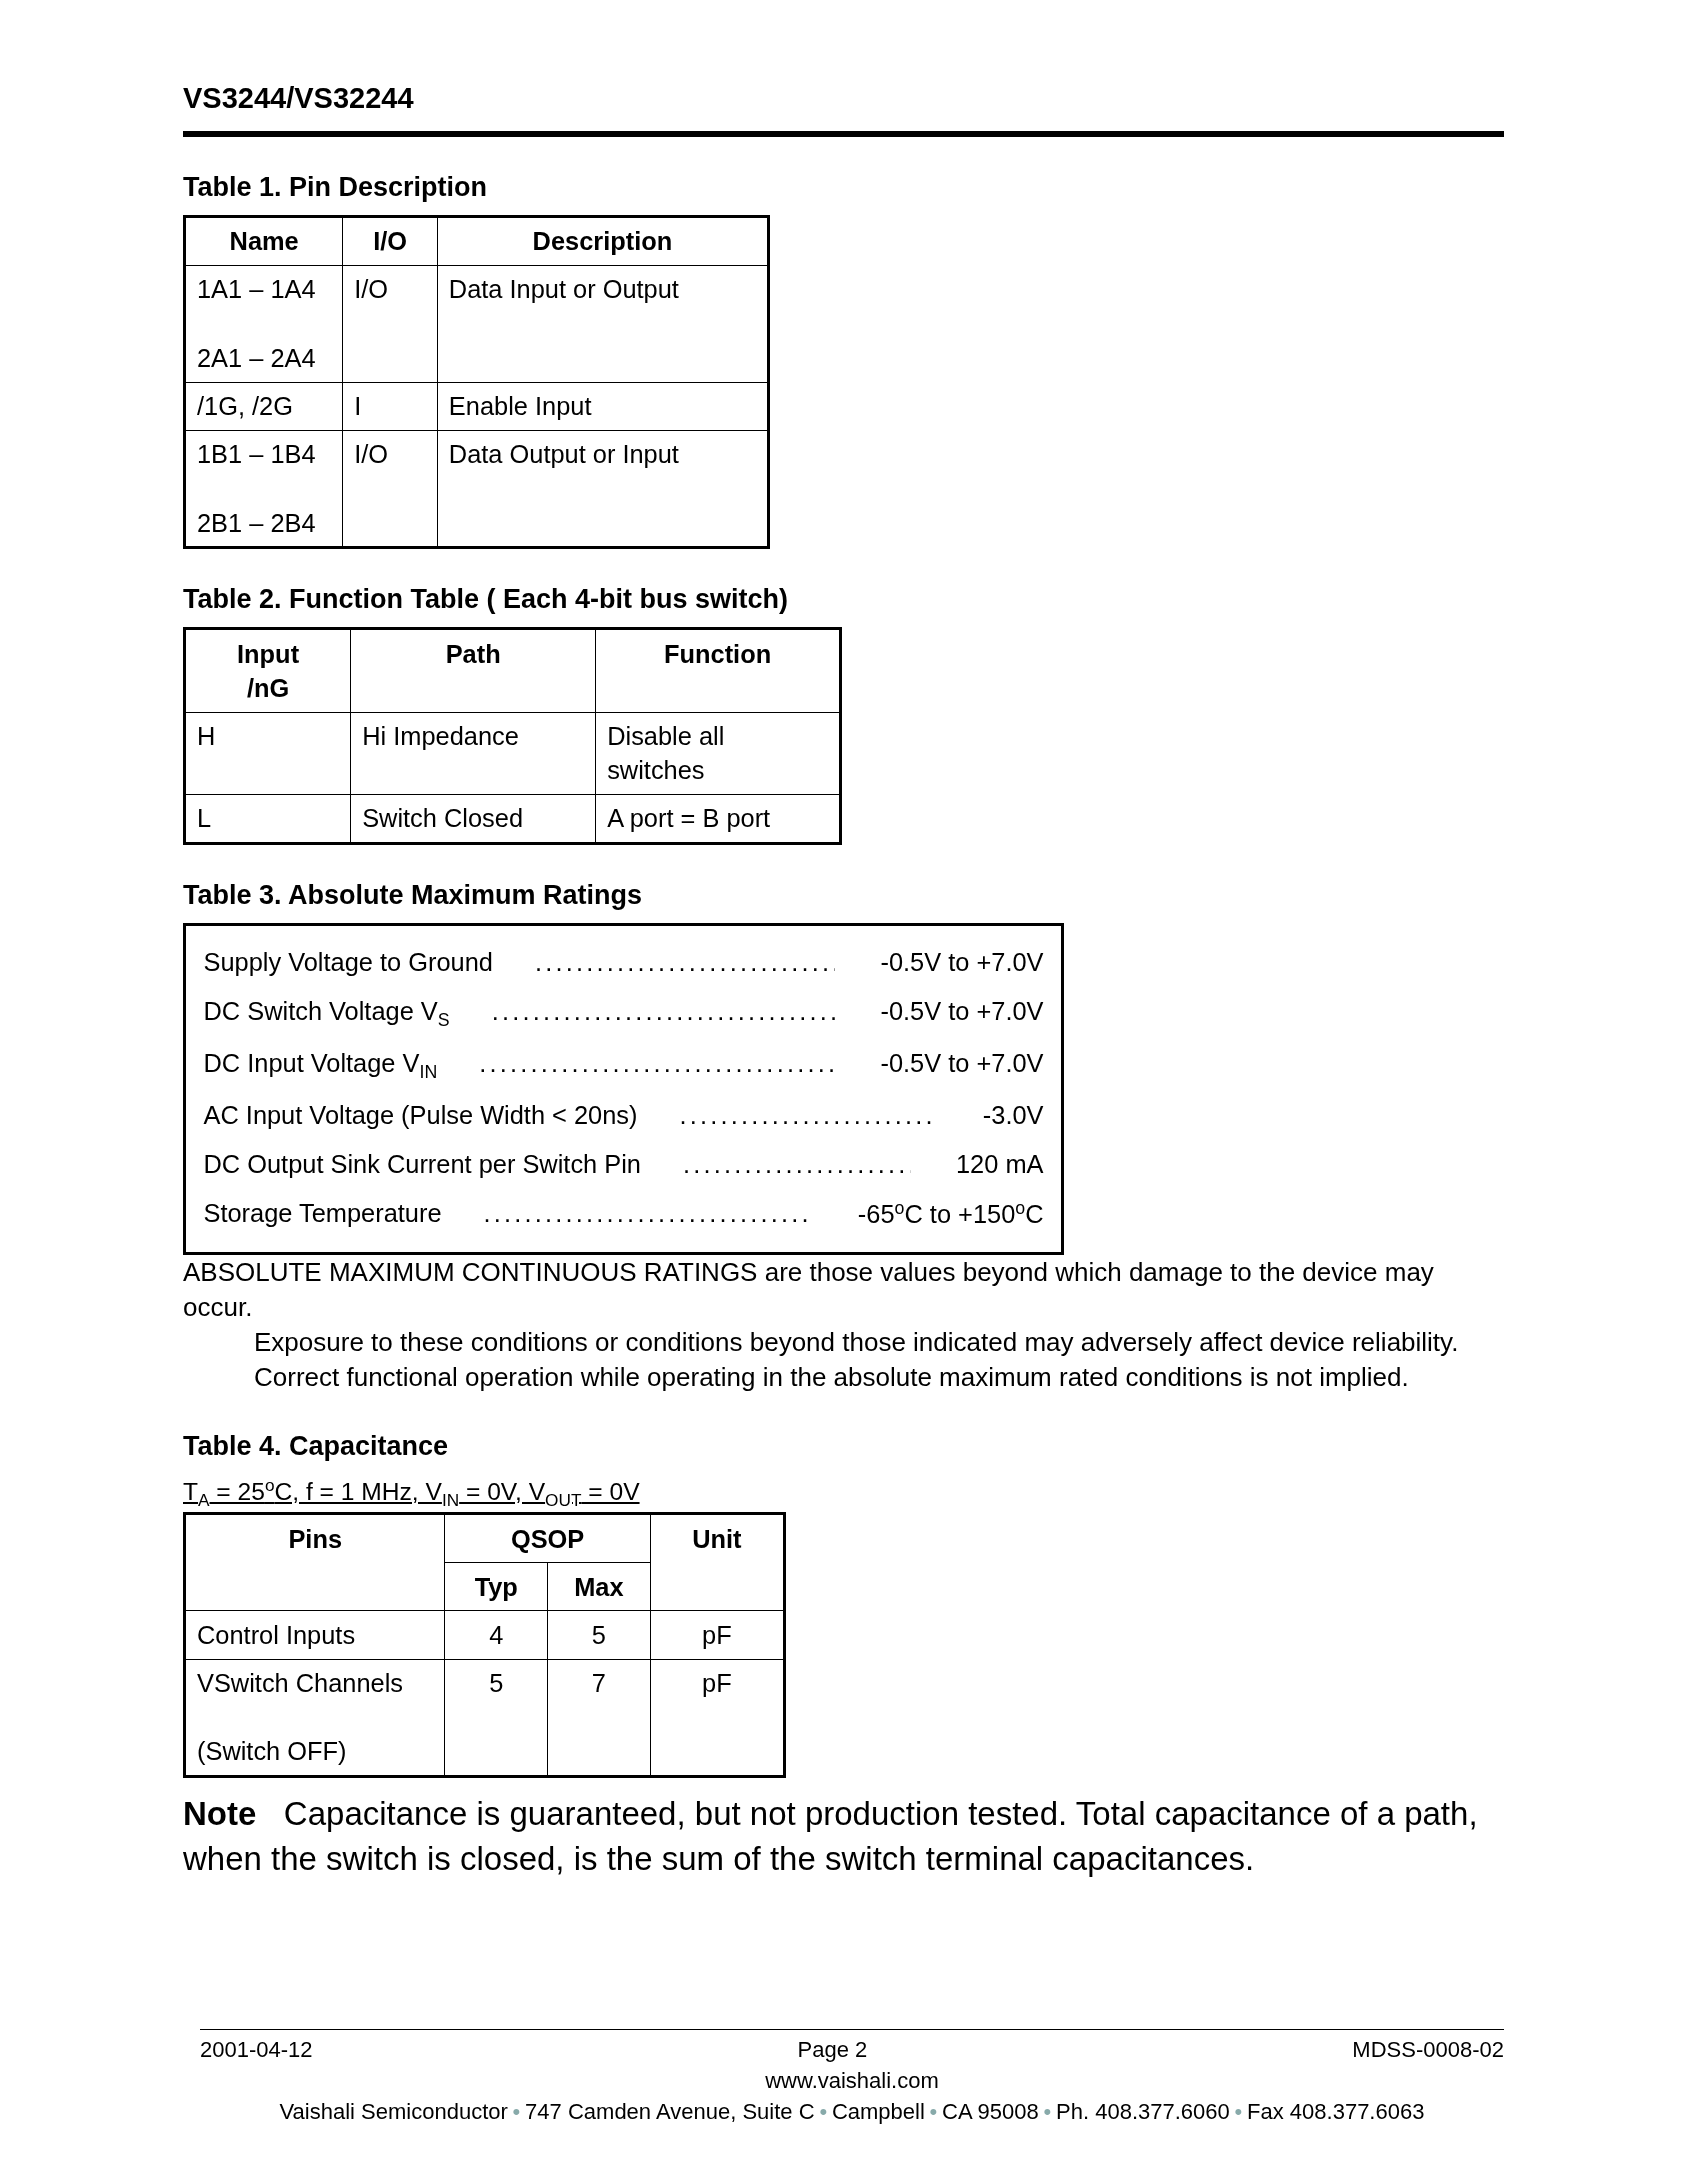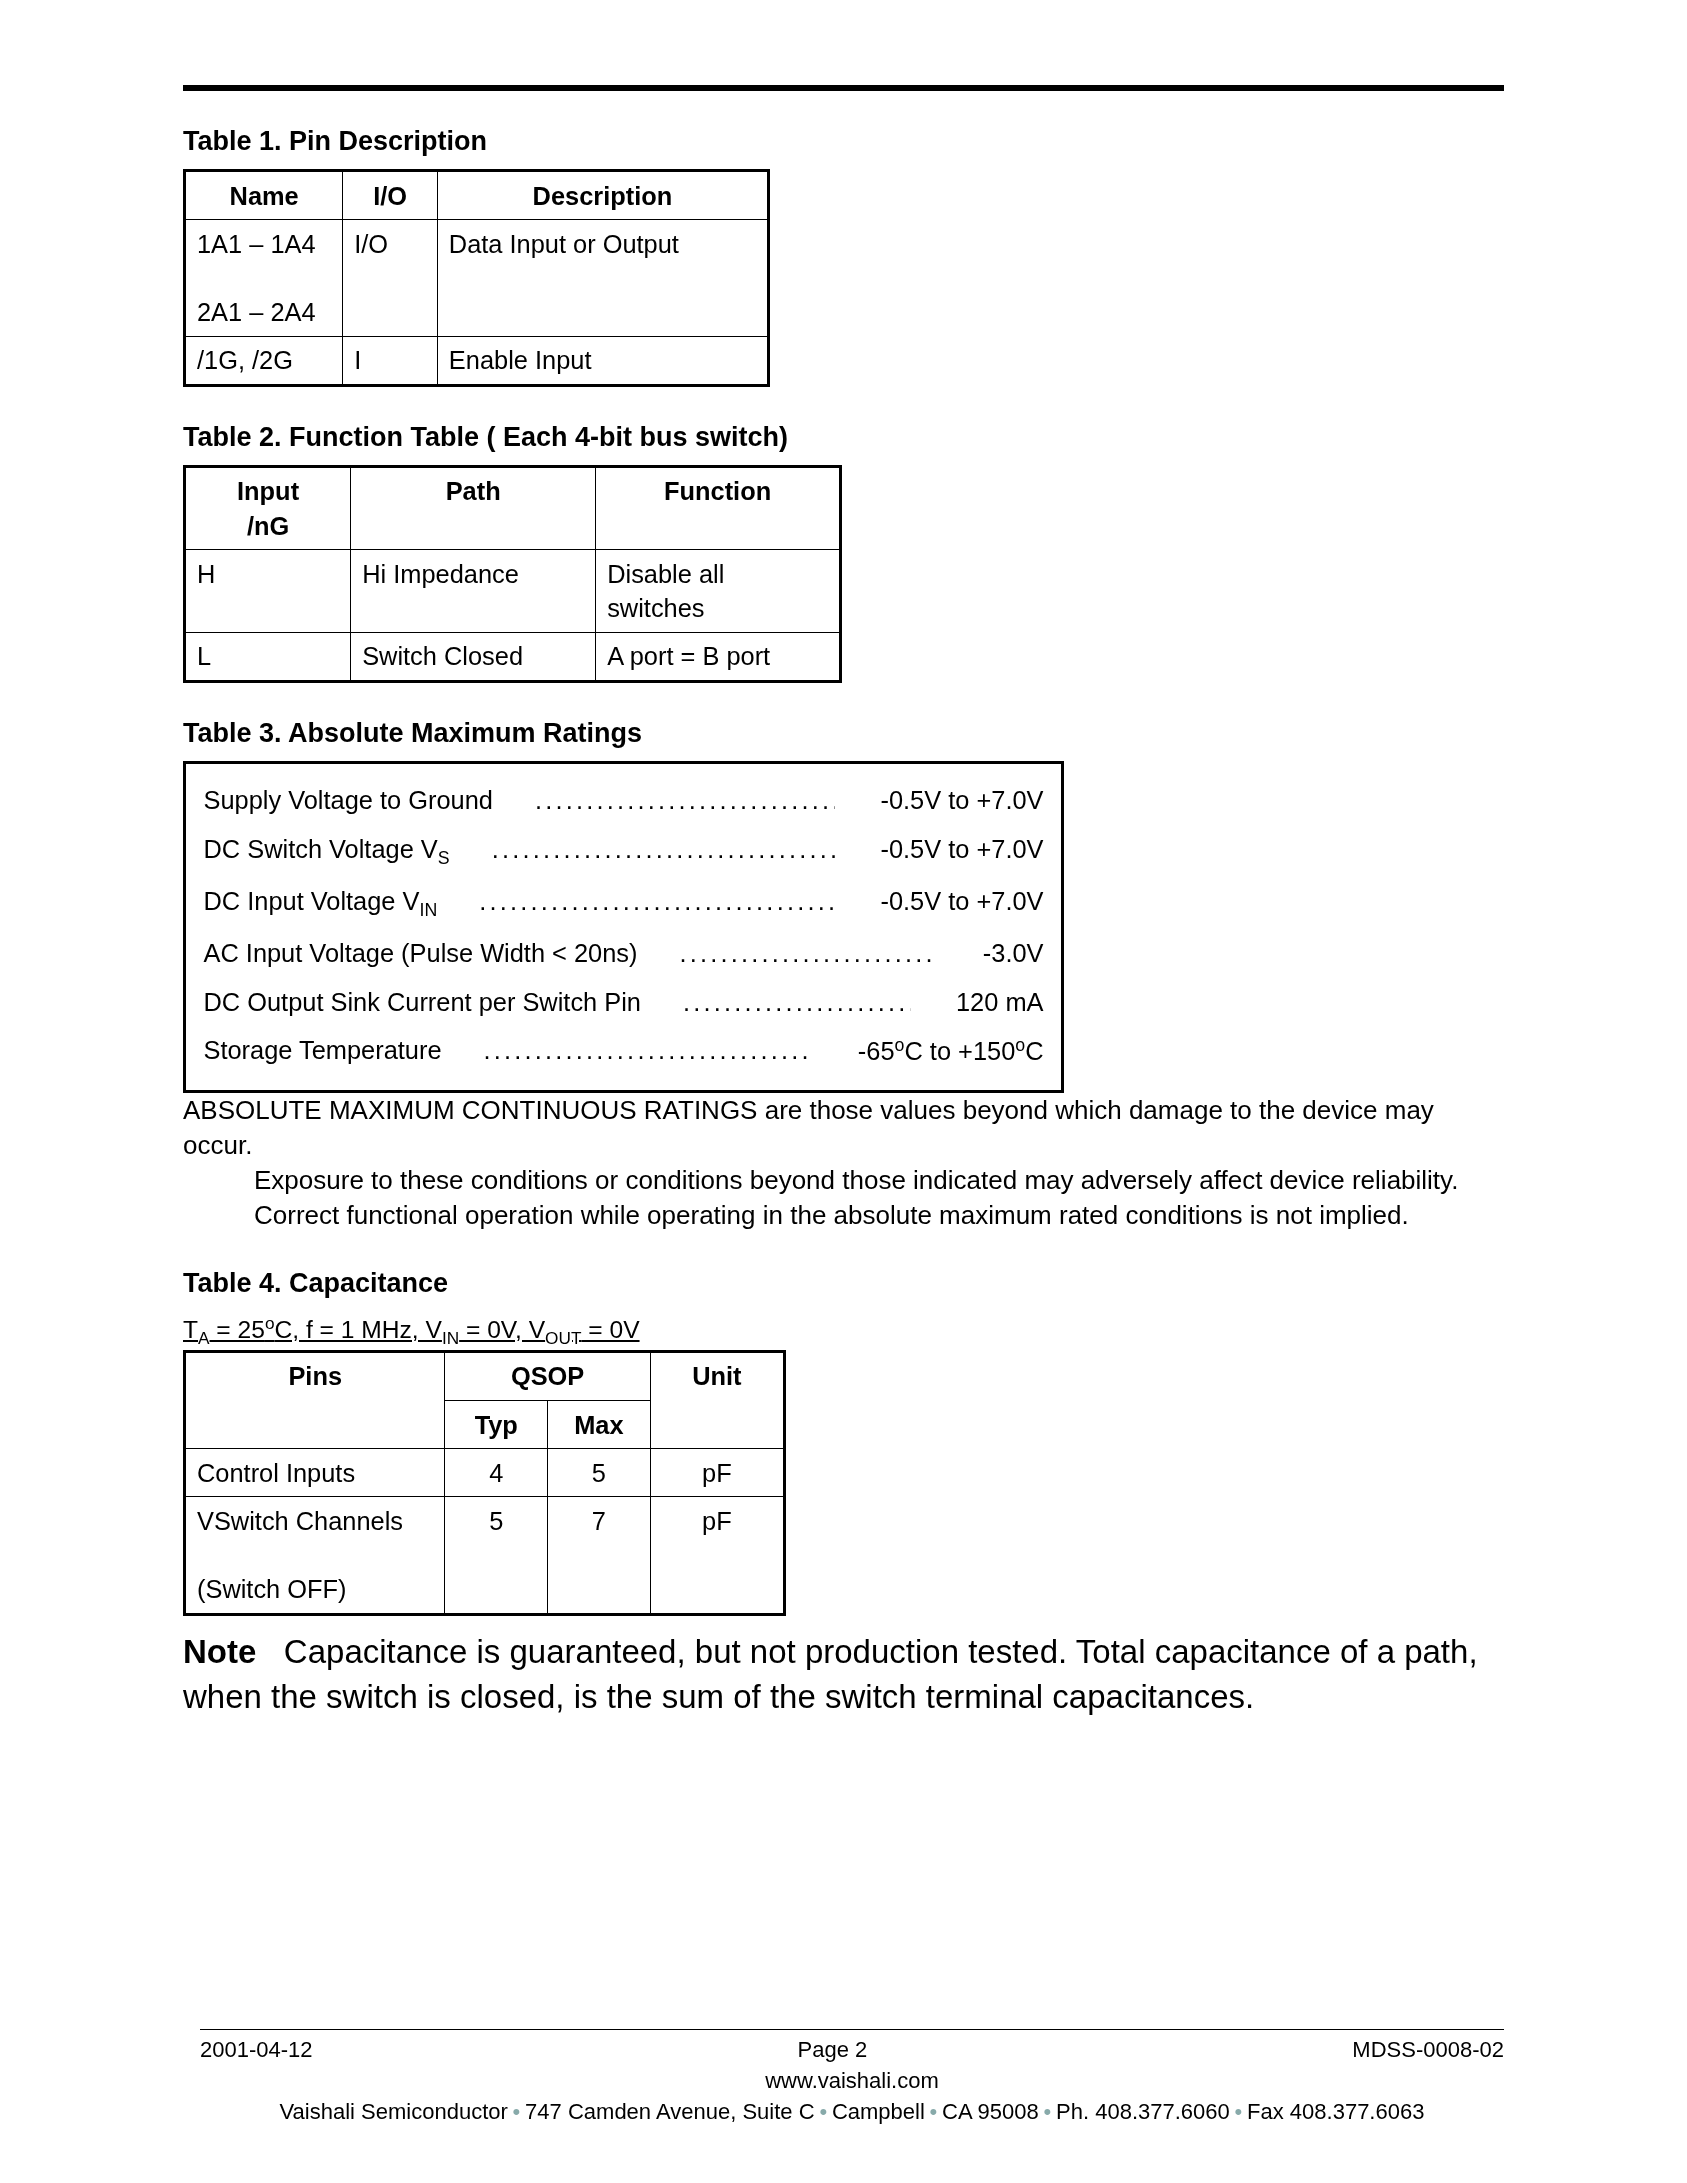--- a/index.html
+++ b/index.html
@@ -138,20 +138,21 @@
   .footer .center-col { text-align: center; flex: 1; }
   .footer .left-col, .footer .right-col { flex: 0 0 auto; }
   .footer .addr { text-align: center; margin-top: 1.6px; }
   .bullet { color: #8aa; padding: 0 4.8px; }
 </style>
 </head>
 <body>
 
 <div class="page">
 
+  <div class="doc-header">VS3244/VS32244</div>
   <hr class="thick-rule">
 
   <div class="tbl-title">Table 1.  Pin Description</div>
   <table class="t1">
     <colgroup>
         <col class="c1">
         <col class="c2">
         <col class="c3">
       </colgroup>
     <tbody>
@@ -165,20 +166,28 @@
         <span>1A1 – 1A4</span><br><br>
         <span>2A1 – 2A4</span>
       </td>
       <td>I/O</td>
       <td>Data Input or Output</td>
     </tr>
     <tr>
       <td>/1G, /2G</td>
       <td>I</td>
       <td>Enable Input</td>
+    </tr>
+    <tr>
+      <td>
+        <span>1B1 – 1B4</span><br><br>
+        <span>2B1 – 2B4</span>
+      </td>
+      <td>I/O</td>
+      <td>Data Output or Input</td>
     </tr>
   </tbody>
     </table>
 
   <div class="tbl-title">Table 2.  Function Table ( Each 4-bit bus switch)</div>
   <table class="t2">
     <colgroup>
         <col class="c1">
         <col class="c2">
         <col class="c3">

